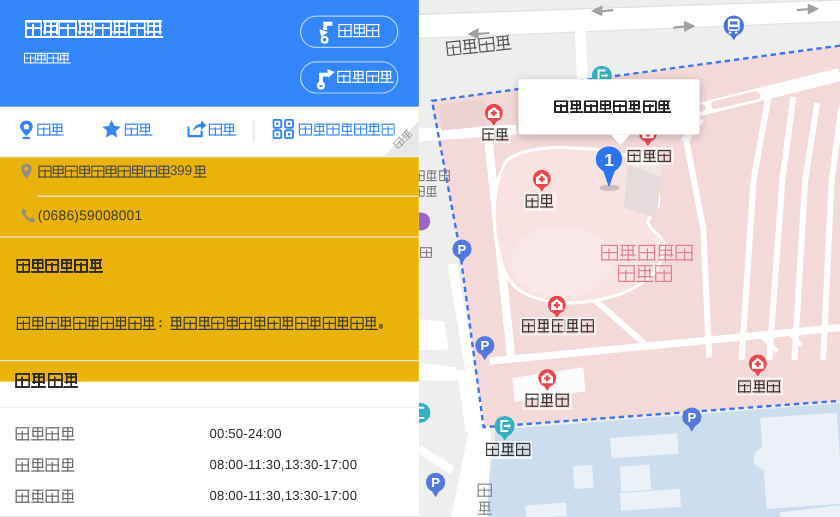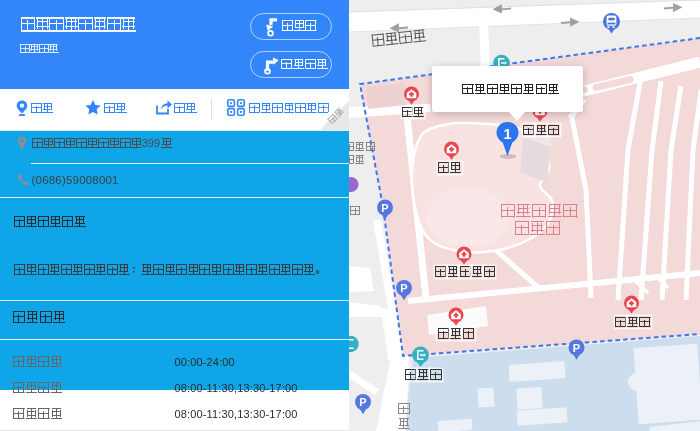--- a/index.html
+++ b/index.html
@@ -27,21 +27,21 @@
 linear-gradient(currentColor,currentColor) 30% 78%/14% 14% no-repeat!important}
 .pp::before{background:none!important;border:1px solid currentColor;border-radius:50%;left:8%;top:55%;right:62%;bottom:10%}
 .b .c{filter:drop-shadow(0.45px 0 0 currentColor) drop-shadow(0 0.45px 0 currentColor)}
 .h .c{box-shadow:0 0 0 1.4px rgba(255,255,255,0.75)}
 .num{font-family:"Liberation Sans",sans-serif}
 </style>
 </head>
 <body>
 <div id="app">
 
-<div style="position:absolute;left:0;top:0;width:349px;height:390px;background:#0ea5e9">
+<div style="position:absolute;left:0;top:0;width:349px;height:318px;background:#eab308">
 
   <div style="position:absolute;left:0;top:0;width:349px;height:89px;background:#3385fa"></div>
 
   <div class="t b" style="left:20px;top:16.5px;font-size:16px;color:#fff;--g:-1.6px">
         <i class="c"></i>
         <i class="c"></i>
         <i class="c"></i>
         <i class="c"></i>
         <i class="c"></i>
         <i class="c"></i>
@@ -223,21 +223,21 @@
       </div>
 
   <div style="position:absolute;left:0;right:0;top:339px;height:1px;background:#f1f1f1"></div>
 
   <div class="t" style="left:12.5px;top:355.3px;font-size:12.5px;color:#666;--g:0px">
         <i class="c"></i>
         <i class="c"></i>
         <i class="c"></i>
         <i class="c"></i>
       </div>
-  <div class="t num" style="left:174.5px;top:355.8px;font-size:11px;color:#2b2b2b;letter-spacing:0.15px">00:00-24:00</div>
+  <div class="t num" style="left:174.5px;top:355.8px;font-size:11px;color:#2b2b2b;letter-spacing:0.15px">00:50-24:00</div>
 
   <div class="t" style="left:12.5px;top:381.4px;font-size:12.5px;color:#666;--g:0px">
         <i class="c"></i>
         <i class="c"></i>
         <i class="c"></i>
         <i class="c"></i>
       </div>
   <div class="t num" style="left:174.5px;top:381.9px;font-size:11px;color:#2b2b2b;letter-spacing:0.15px">08:00-11:30,13:30-17:00</div>
 
   <div class="t" style="left:12.5px;top:407.6px;font-size:12.5px;color:#666;--g:0px">

